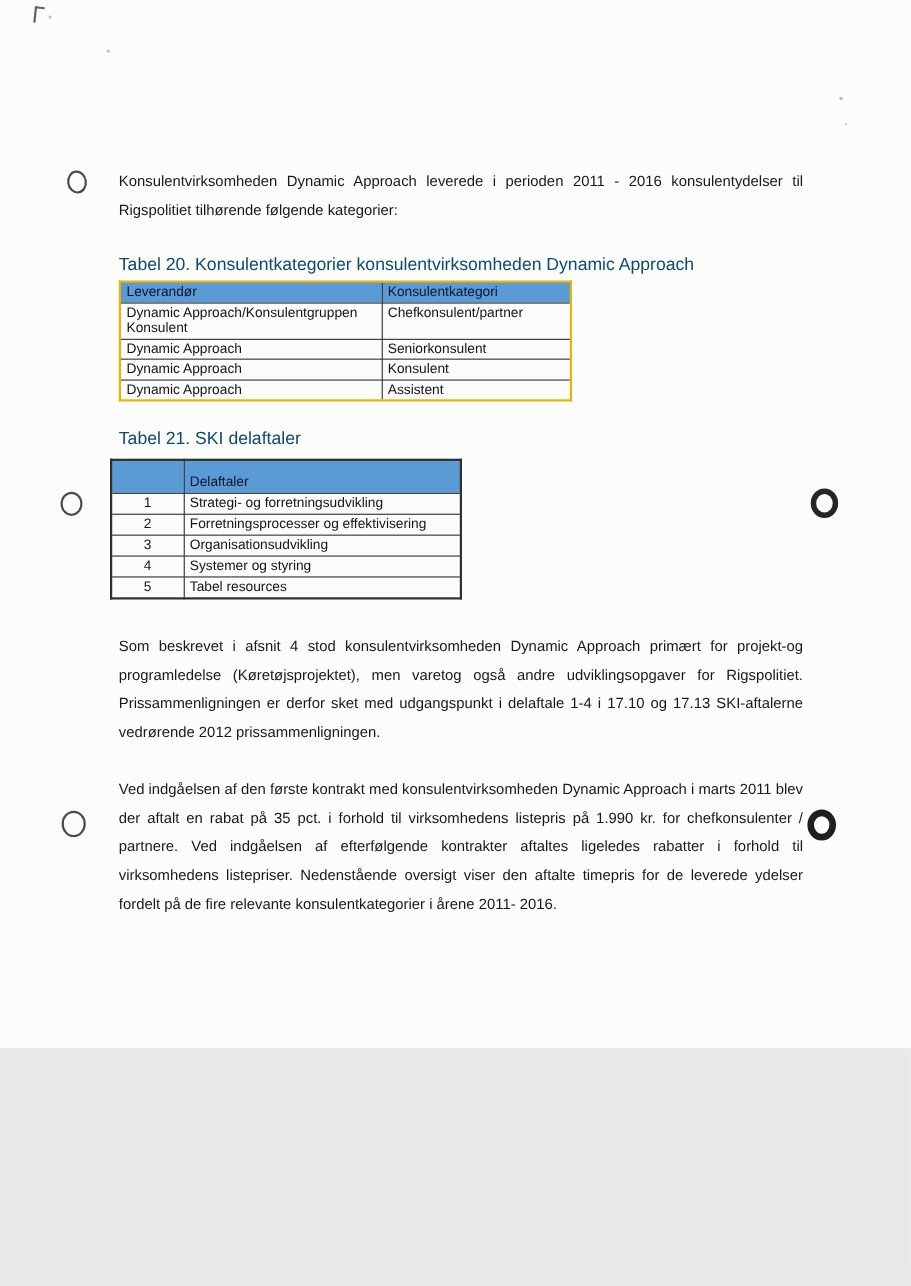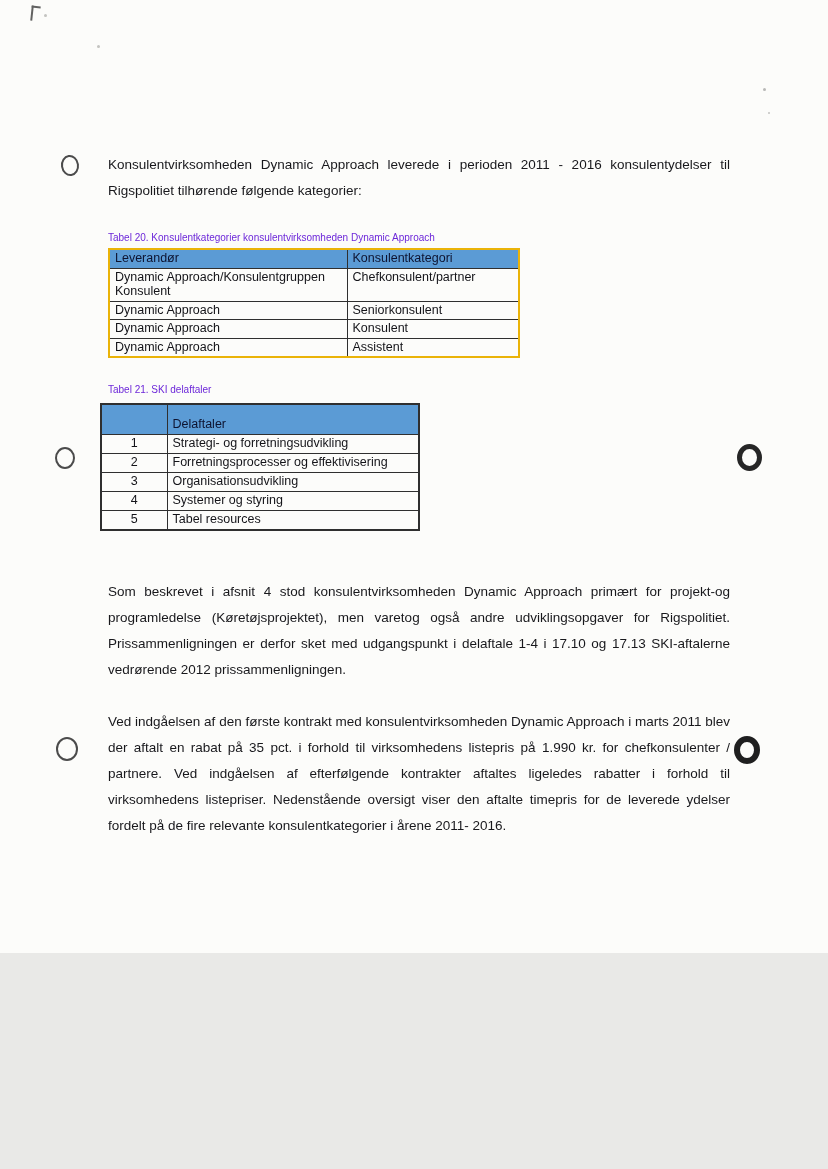--- a/index.html
+++ b/index.html
@@ -52,27 +52,27 @@
     top: 152px;
     width: 622px;
   }
   .para {
     font-size: 13.5px;
     line-height: 26px;
     text-align: justify;
     color: #18181c;
   }
   .caption {
-    font-size: 10px;
-    color: #6d28d9;
+    font-size: 16px;
+    color: #0c4a6e;
     margin-top: 28px;
   }
   .caption-21 { margin-top: 26px; }
   .p2 { margin-top: 34px; }
-  .p3 { margin-top: 48px; }
+  .p3 { margin-top: 30px; }
   .p4 { margin-top: 26px; }
 
   
   table { border-collapse: collapse; }
   .t20 {
     width: 412px;
     margin-top: 5px;
     border: 2px solid #eab308;
   }
   .t20 th, .t20 td {

